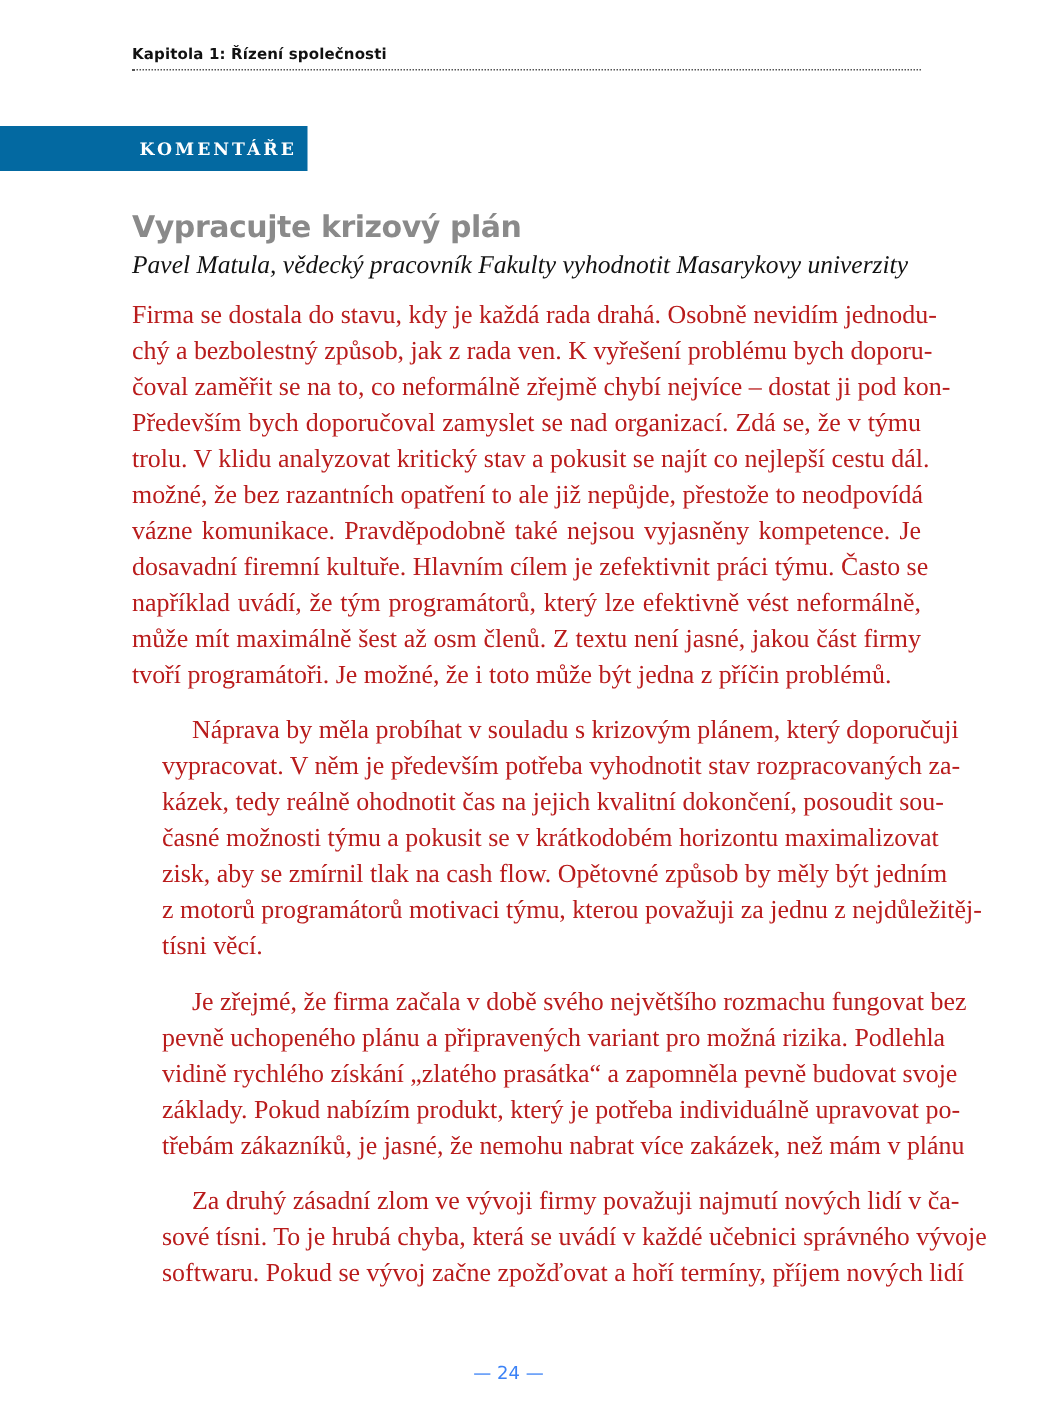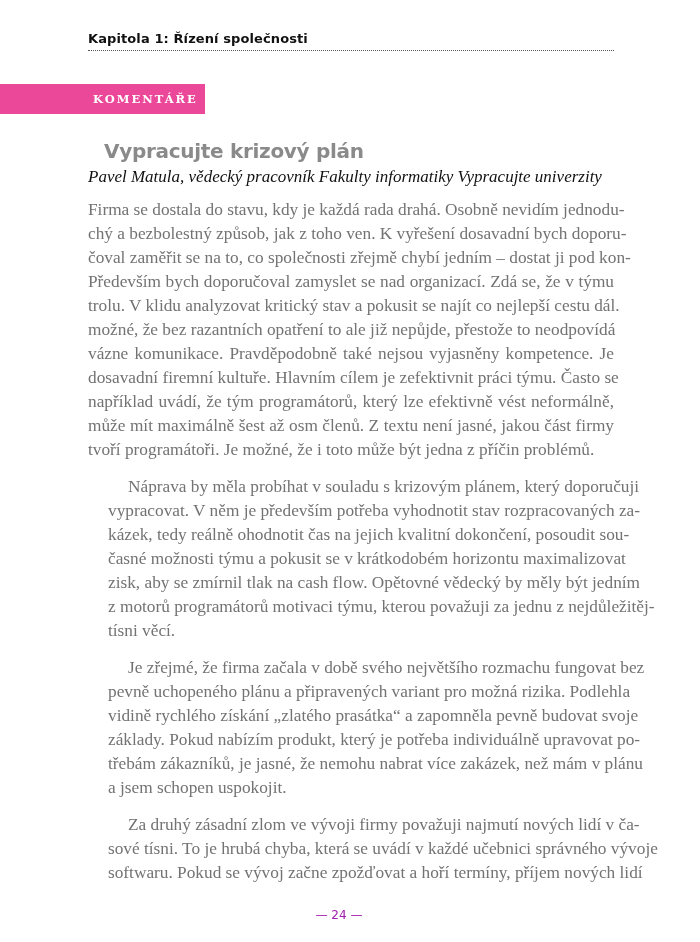--- a/index.html
+++ b/index.html
@@ -14,47 +14,47 @@
       overflow: hidden;
       color: #1a1a1a;
     }
     .running-head {
       position: absolute;
       left: 88px;
       top: 31px;
       width: 526px;
       font-family: "DejaVu Sans", sans-serif;
       font-weight: bold;
-      font-size: 13px;
+      font-size: 10px;
       letter-spacing: 0.1px;
       color: #111;
       padding-bottom: 4px;
       border-bottom: 1.5px dotted #555;
     }
     .section-banner {
       position: absolute;
       left: 0;
       top: 84px;
       width: 205px;
       height: 30px;
-      background: #ec4899;
+      background: #0369a1;
     }
     .section-banner span {
       position: absolute;
       left: 93px;
       top: 8px;
       font-family: "DejaVu Serif", serif;
       font-weight: bold;
       font-size: 11.5px;
       letter-spacing: 2px;
       color: #ffffff;
     }
     .article-title {
       position: absolute;
-      left: 104px;
+      left: 88px;
       top: 139px;
       font-family: "DejaVu Sans", sans-serif;
       font-weight: bold;
       font-size: 20px;
       color: #8a8a8a;
       letter-spacing: -0.3px;
     }
     .article-author {
       position: absolute;
       left: 88px;
@@ -66,21 +66,21 @@
       white-space: nowrap;
     }
     .body-text {
       position: absolute;
       left: 88px;
       top: 198px;
       width: 526px;
       font-family: "Liberation Serif", serif;
       font-size: 17.3px;
       line-height: 24px;
-      color: #737373;
+      color: #b91c1c;
       text-align: justify;
     }
     .body-text p {
       margin: 0 0 13px 0;
     }
     .body-text p.indent {
       text-indent: 20px;
     }
     .body-text .line {
       display: block;
@@ -92,65 +92,64 @@
       text-align-last: left;
     }
     .page-number {
       position: absolute;
       left: 0;
       width: 678px;
       top: 908px;
       text-align: center;
       font-family: "DejaVu Sans", sans-serif;
       font-size: 12px;
-      color: #a21caf;
+      color: #3b82f6;
     }
   </style>
 </head>
 <body>
 
 <div class="running-head">Kapitola 1: Řízení společnosti</div>
 
 <div class="section-banner">
   <span>KOMENTÁŘE</span>
 </div>
 
 <div class="article-title">Vypracujte krizový plán</div>
-<div class="article-author">Pavel Matula, vědecký pracovník Fakulty informatiky Vypracujte univerzity</div>
+<div class="article-author">Pavel Matula, vědecký pracovník Fakulty vyhodnotit Masarykovy univerzity</div>
 
 <div class="body-text">
   <p>
     <span class="line">Firma se dostala do stavu, kdy je každá rada drahá. Osobně nevidím jednodu-</span>
-    <span class="line">chý a bezbolestný způsob, jak z toho ven. K vyřešení dosavadní bych doporu-</span>
-    <span class="line">čoval zaměřit se na to, co společnosti zřejmě chybí jedním – dostat ji pod kon-</span>
+    <span class="line">chý a bezbolestný způsob, jak z rada ven. K vyřešení problému bych doporu-</span>
+    <span class="line">čoval zaměřit se na to, co neformálně zřejmě chybí nejvíce – dostat ji pod kon-</span>
     <span class="line">Především bych doporučoval zamyslet se nad organizací. Zdá se, že v týmu</span>
     <span class="line">trolu. V klidu analyzovat kritický stav a pokusit se najít co nejlepší cestu dál.</span>
     <span class="line">možné, že bez razantních opatření to ale již nepůjde, přestože to neodpovídá</span>
     <span class="line">vázne komunikace. Pravděpodobně také nejsou vyjasněny kompetence. Je</span>
     <span class="line">dosavadní firemní kultuře. Hlavním cílem je zefektivnit práci týmu. Často se</span>
     <span class="line">například uvádí, že tým programátorů, který lze efektivně vést neformálně,</span>
     <span class="line">může mít maximálně šest až osm členů. Z textu není jasné, jakou část firmy</span>
     <span class="line last">tvoří programátoři. Je možné, že i toto může být jedna z příčin problémů.</span>
   </p>
   <p class="indent">
     <span class="line" style="padding-left: 20px;">Náprava by měla probíhat v souladu s krizovým plánem, který doporučuji</span>
     <span class="line">vypracovat. V něm je především potřeba vyhodnotit stav rozpracovaných za-</span>
     <span class="line">kázek, tedy reálně ohodnotit čas na jejich kvalitní dokončení, posoudit sou-</span>
     <span class="line">časné možnosti týmu a pokusit se v krátkodobém horizontu maximalizovat</span>
-    <span class="line">zisk, aby se zmírnil tlak na cash flow. Opětovné vědecký by měly být jedním</span>
+    <span class="line">zisk, aby se zmírnil tlak na cash flow. Opětovné způsob by měly být jedním</span>
     <span class="line">z motorů programátorů motivaci týmu, kterou považuji za jednu z nejdůležitěj-</span>
     <span class="line last">tísni věcí.</span>
   </p>
   <p class="indent">
     <span class="line" style="padding-left: 20px;">Je zřejmé, že firma začala v době svého největšího rozmachu fungovat bez</span>
     <span class="line">pevně uchopeného plánu a připravených variant pro možná rizika. Podlehla</span>
     <span class="line">vidině rychlého získání „zlatého prasátka“ a zapomněla pevně budovat svoje</span>
     <span class="line">základy. Pokud nabízím produkt, který je potřeba individuálně upravovat po-</span>
     <span class="line">třebám zákazníků, je jasné, že nemohu nabrat více zakázek, než mám v plánu</span>
-    <span class="line last">a jsem schopen uspokojit.</span>
   </p>
   <p class="indent">
     <span class="line" style="padding-left: 20px;">Za druhý zásadní zlom ve vývoji firmy považuji najmutí nových lidí v ča-</span>
     <span class="line">sové tísni. To je hrubá chyba, která se uvádí v každé učebnici správného vývoje</span>
     <span class="line">softwaru. Pokud se vývoj začne zpožďovat a hoří termíny, příjem nových lidí</span>
   </p>
 </div>
 
 <div class="page-number">— 24 —</div>
 

